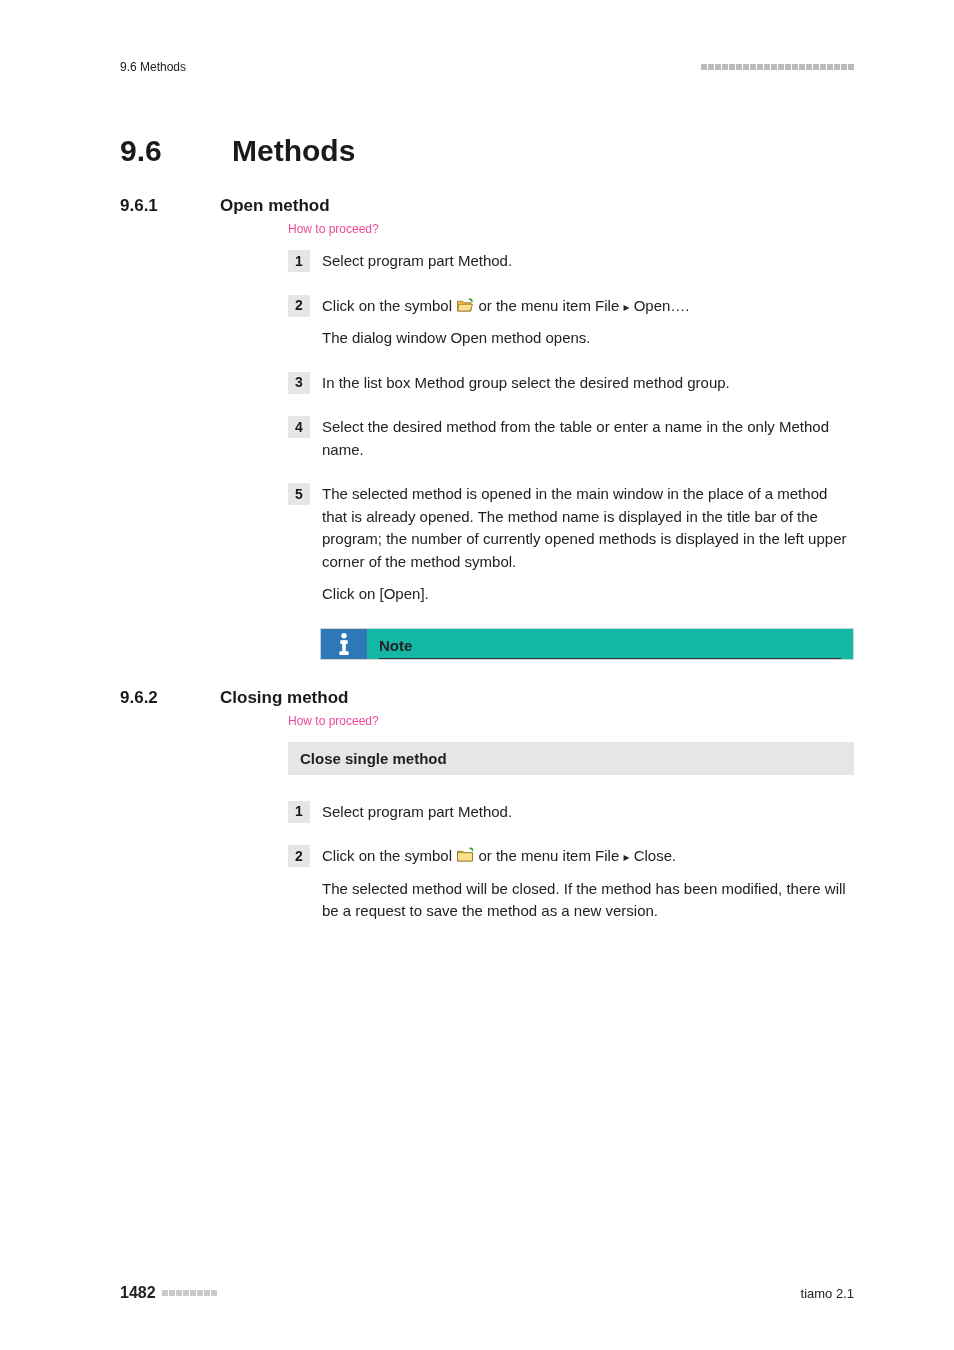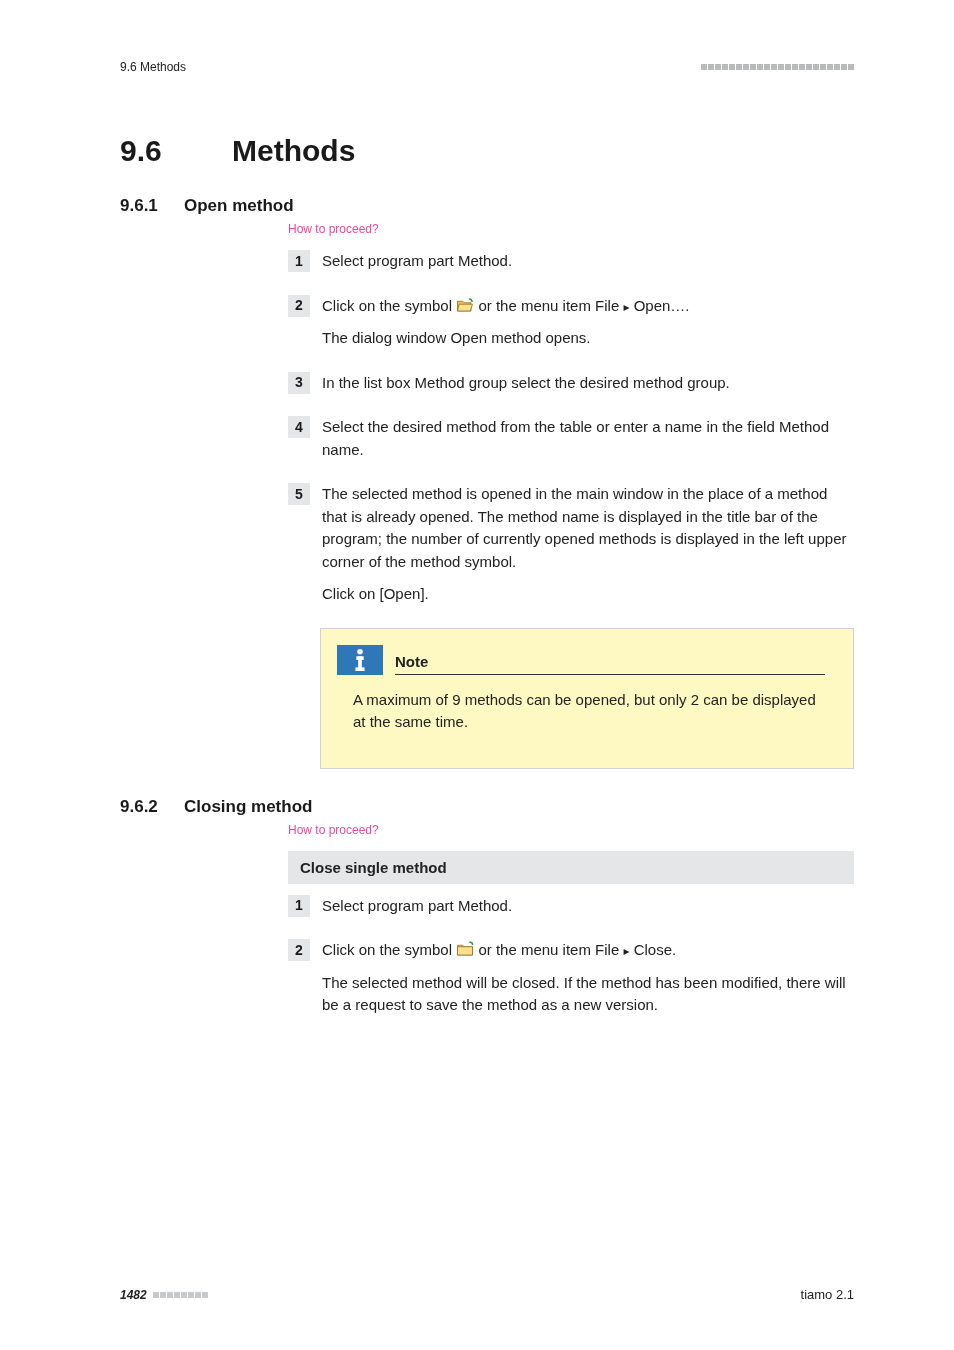--- a/index.html
+++ b/index.html
@@ -39,20 +39,21 @@
     display: flex;
     gap: 48px;
   }
   .h1 .num { min-width: 64px; }
   .h2 {
     font-size: 17px;
     font-weight: 800;
     color: #1a1a1a;
     margin-bottom: 6px;
     display: flex;
+    gap: 36px;
   }
   .h2 .num { min-width: 64px; }
   .howto {
     font-size: 12px;
     color: #ec4899;
     margin-left: 168px;
     margin-bottom: 14px;
   }
   .steps { margin-left: 168px; }
   .step {
@@ -81,22 +82,22 @@
   .icon-open, .icon-close {
     display: inline-flex;
     vertical-align: -2px;
   }
   .icon-open svg, .icon-close svg { width: 18px; height: 16px; }
   .note-box {
     margin-left: 200px;
     margin-top: 6px;
     margin-bottom: 28px;
     border: 1px solid #cfd1d3;
-    background: #fef9c3;
-    padding: 16px;
+    background: #14b8a6;
+    padding: 0;
   }
   .note-head {
     display: flex;
     align-items: stretch;
   }
   .note-icon {
     width: 46px;
     background: #2f78b7;
     display: flex;
     align-items: center;
@@ -117,39 +118,38 @@
     padding: 14px 16px 18px 16px;
     font-size: 15px;
     line-height: 1.5;
   }
   .sub-heading-bar {
     background: #e4e6e8;
     font-weight: 700;
     font-size: 15px;
     padding: 8px 12px;
     margin-left: 168px;
-    margin-bottom: 11px;
+    margin-bottom: 26px;
   }
   .footer {
     position: absolute;
     bottom: 48px;
     left: 120px;
     right: 100px;
     display: flex;
     justify-content: space-between;
     align-items: center;
     font-size: 13px;
   }
   .footer .pn {
     font-weight: 700;
-    font-size: 12px;
+    font-size: 16px;
     display: flex;
     align-items: center;
     gap: 6px;
-    font-style: italic;
   }
   .foot-sq { display: flex; gap: 1px; }
   .foot-sq .sq { width: 6px; height: 6px; background: #c8c9ca; }
 </style>
 </head>
 <body>
 <div class="page">
 
 <div class="running-head">
   <span>9.6 Methods</span>
@@ -220,21 +220,21 @@
   <div class="step">
     <div class="step-num">3</div>
     <div class="step-body">
       <p><span>In the list box </span><b>Method group</b><span> select the desired method group.</span></p>
     </div>
   </div>
 
   <div class="step">
     <div class="step-num">4</div>
     <div class="step-body">
-      <p><span>Select the desired method from the table or enter a name in the field </span><b>Method name</b><span>.</span></p>
+      <p><span>Select the desired method from the table or enter a name in the only </span><b>Method name</b><span>.</span></p>
     </div>
   </div>
 
   <div class="step">
     <div class="step-num">5</div>
     <div class="step-body">
       <p>The selected method is opened in the main window in the place of a method that is already opened. The method name is displayed in the title bar of the program; the number of currently opened methods is displayed in the left upper corner of the method symbol.</p>
       <p><span>Click on </span><b>[Open]</b><span>.</span></p>
     </div>
   </div>
@@ -247,21 +247,20 @@
             <circle cx="12" cy="6" r="3" fill="#fff"></circle>
             <rect x="8" y="11" width="8" height="4" fill="#fff"></rect>
             <rect x="10" y="11" width="4" height="14" fill="#fff"></rect>
             <rect x="7" y="23" width="10" height="4" fill="#fff"></rect>
           </svg>
     </div>
     <div class="note-title-wrap">
       <div class="note-title">Note</div>
     </div>
   </div>
-  <div class="note-body">A maximum of 9 methods can be opened, but only 2 can be displayed at the same time.</div>
 </div>
 
 <div class="h2">
   <span class="num">9.6.2</span>
   <span>Closing method</span>
 </div>
 <div class="howto">How to proceed?</div>
 
 <div class="sub-heading-bar">Close single method</div>
 

